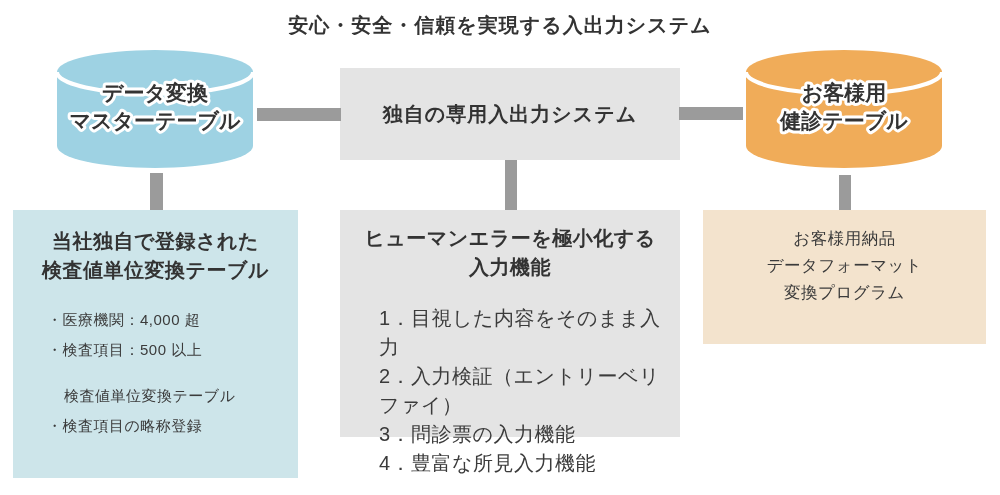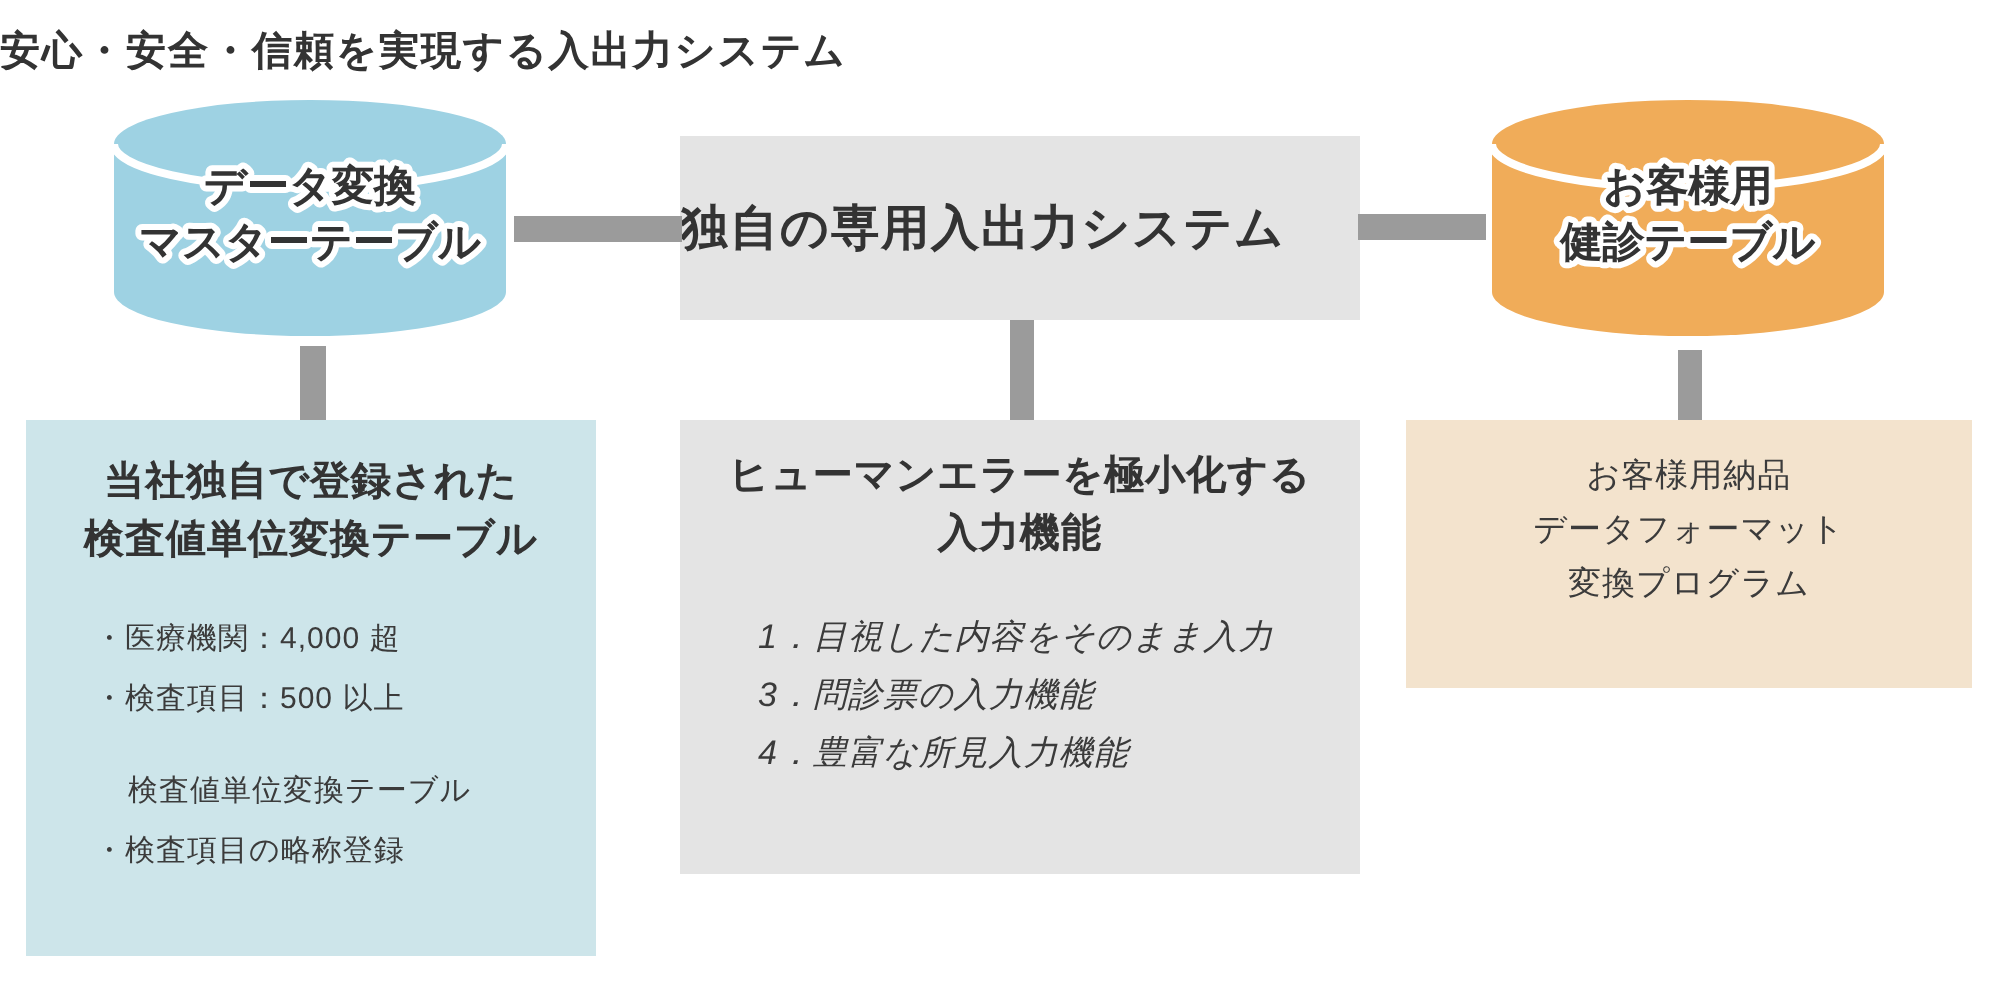--- a/index.html
+++ b/index.html
@@ -13,21 +13,21 @@
     width: 1000px;
     height: 495px;
     background: #ffffff;
     overflow: hidden;
   }
   .title {
     position: absolute;
     top: 12px;
     left: 0;
     width: 100%;
-    text-align: left;
+    text-align: center;
     font-size: 20px;
     font-weight: bold;
     color: #333333;
     letter-spacing: 1px;
   }
   .cylinder {
     position: absolute;
     top: 50px;
     width: 196px;
     height: 118px;
@@ -47,21 +47,22 @@
   }
   .system-box {
     position: absolute;
     left: 340px;
     top: 68px;
     width: 340px;
     height: 92px;
     background: #e4e4e4;
     display: flex;
     align-items: center;
-    font-size: 24px;
+    justify-content: center;
+    font-size: 20px;
     font-weight: bold;
     letter-spacing: 1px;
   }
   .connector { position: absolute; background: #9b9b9b; }
   .conn-h-left   { left: 257px; top: 108px; width: 84px; height: 13px; }
   .conn-h-right  { left: 679px; top: 107px; width: 64px; height: 13px; }
   .conn-v-left   { left: 150px; top: 173px; width: 13px; height: 38px; }
   .conn-v-center { left: 505px; top: 160px; width: 12px; height: 51px; }
   .conn-v-right  { left: 839px; top: 175px; width: 12px; height: 36px; }
   .detail-box { position: absolute; top: 210px; }
@@ -99,25 +100,24 @@
   .bullet-line {
     font-size: 15px;
     line-height: 30px;
     color: #3b3b3b;
     letter-spacing: 0.5px;
   }
   .bullet-cont { padding-left: 17px; }
   .bullet-gap { height: 16px; }
   .numbered-list { margin-top: 22px; padding-left: 25px; }
   .numbered-line {
-    font-size: 17px;
+    font-size: 20px;
     line-height: 29px;
     color: #3b3b3b;
     letter-spacing: 0.5px;
-    font-style: italic;
   }
   .delivery-line {
     font-size: 16.5px;
     line-height: 27px;
     color: #3b3b3b;
     letter-spacing: 0.5px;
   }
 </style>
 </head>
 <body>
@@ -164,20 +164,21 @@
     </div>
   </div>
 
   <div class="detail-box box-input">
     <div class="box-heading">
       <div>ヒューマンエラーを極小化する</div>
       <div>入力機能</div>
     </div>
     <div class="numbered-list">
       <div class="numbered-line">1．目視した内容をそのまま入力</div>
+      <div class="numbered-line">2．入力検証（エントリーベリファイ）</div>
       <div class="numbered-line">3．問診票の入力機能</div>
       <div class="numbered-line">4．豊富な所見入力機能</div>
     </div>
   </div>
 
   <div class="detail-box box-delivery">
     <div class="delivery-line">お客様用納品</div>
     <div class="delivery-line">データフォーマット</div>
     <div class="delivery-line">変換プログラム</div>
   </div>

